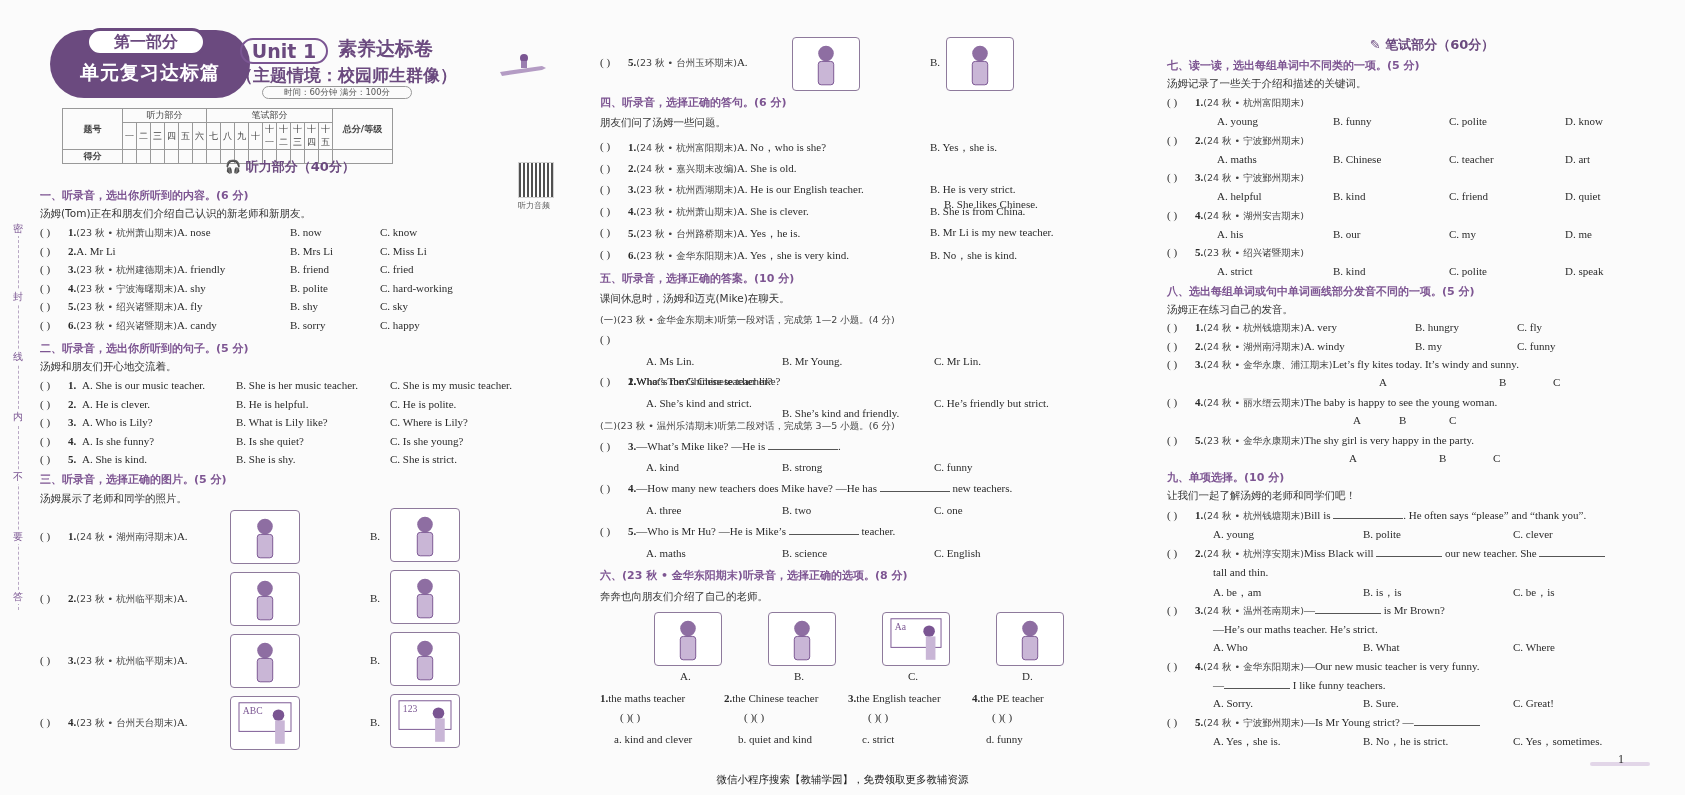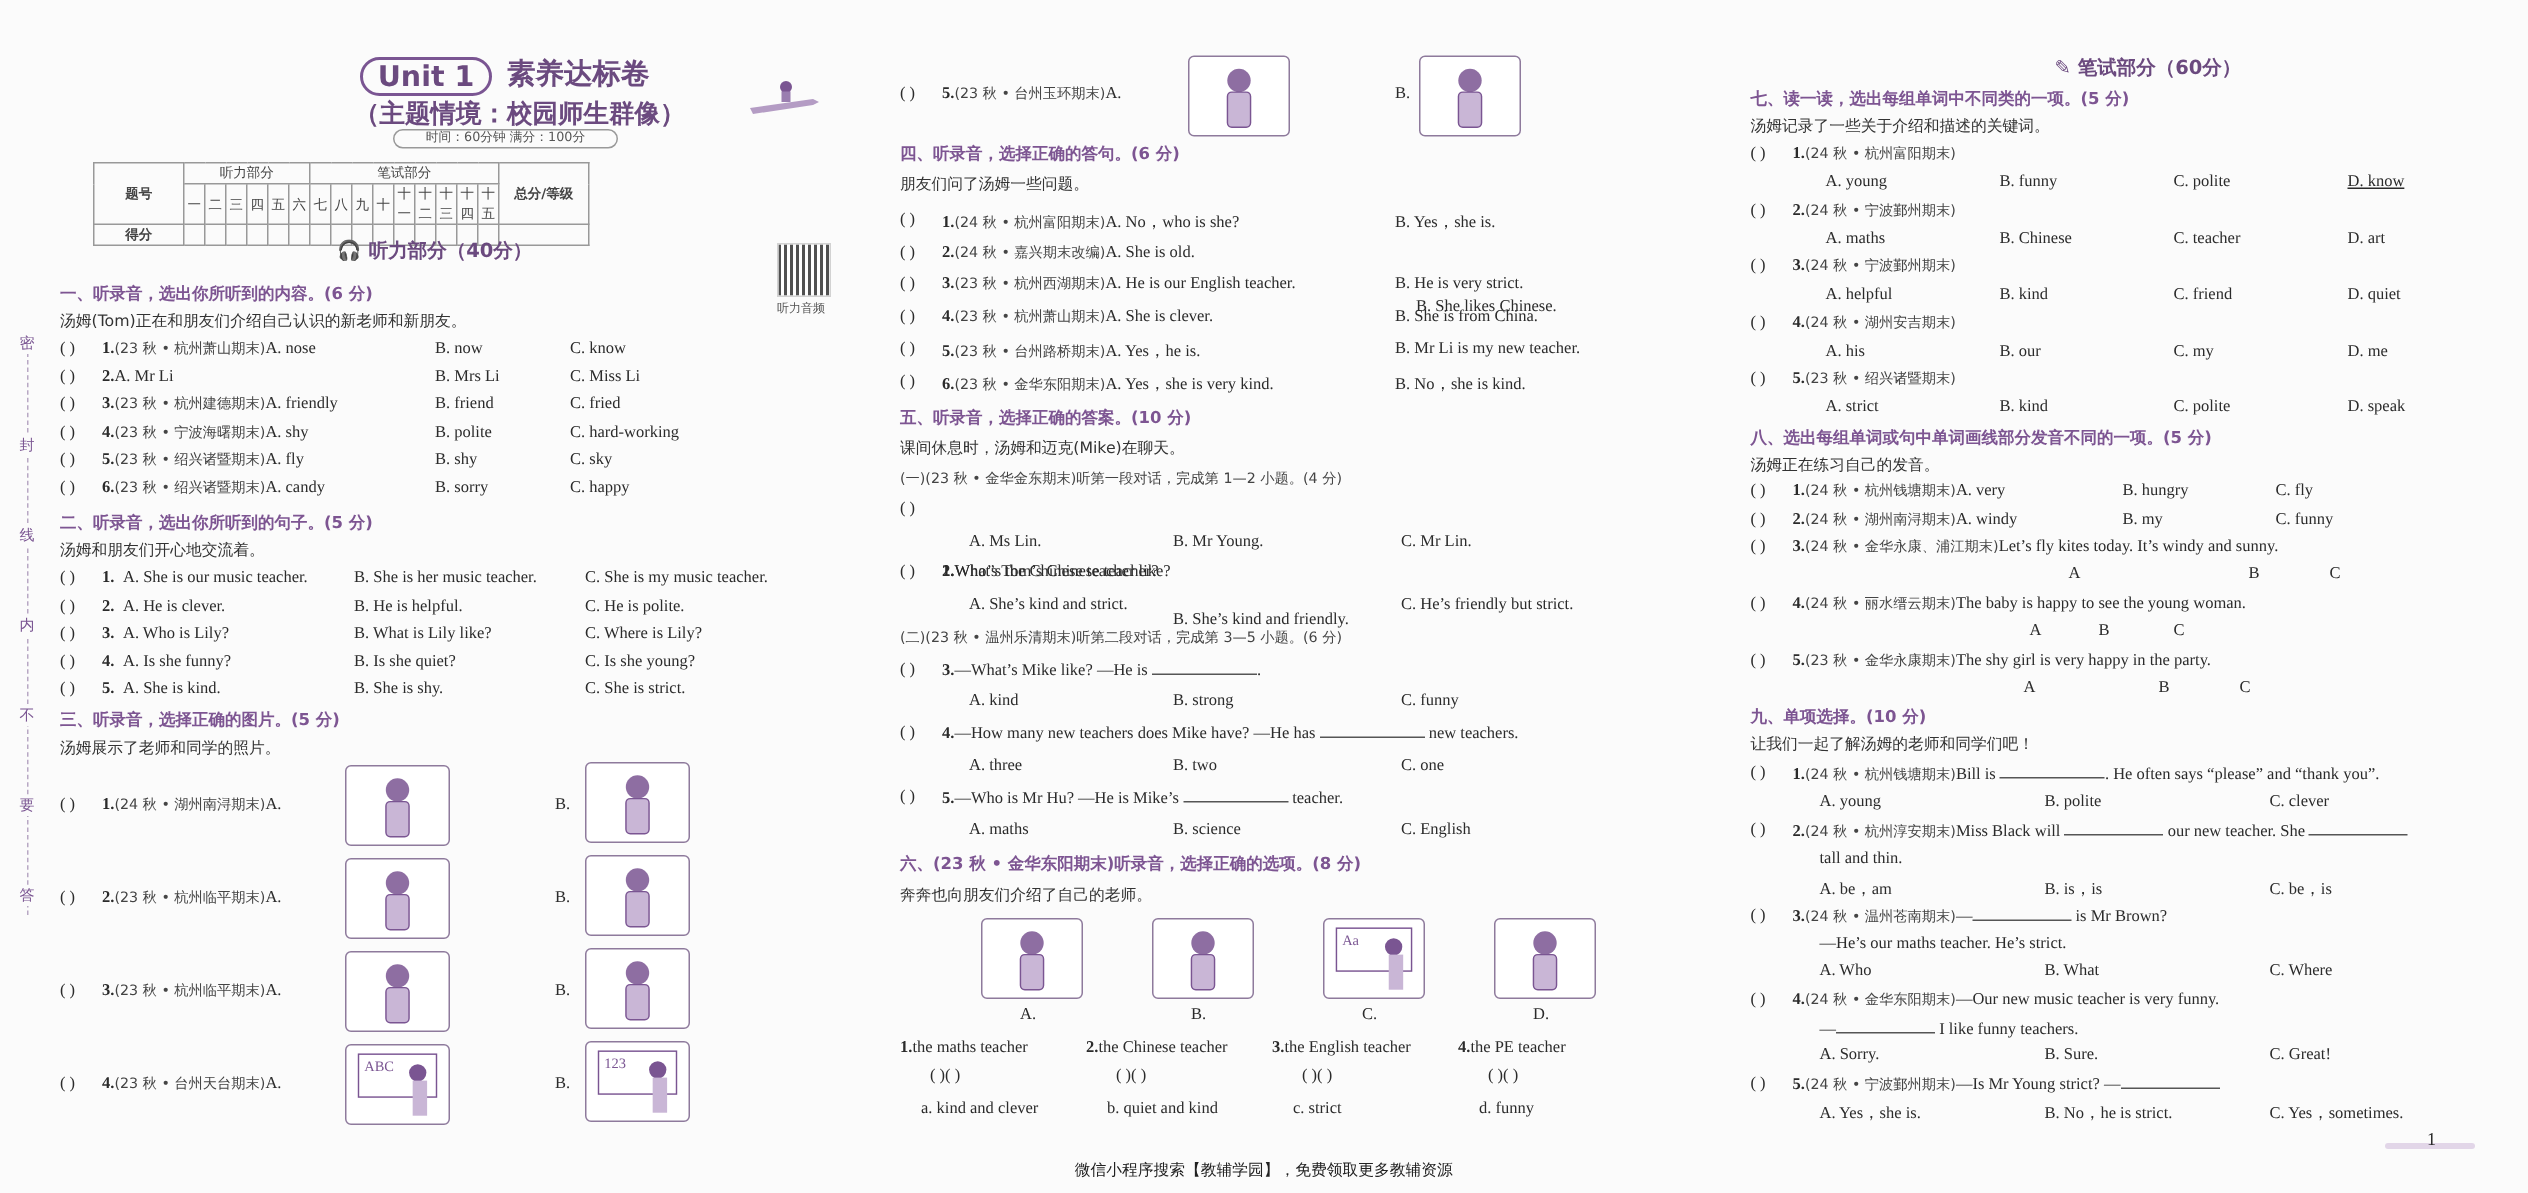--- a/index.html
+++ b/index.html
@@ -51,20 +51,24 @@
   <span style="top:-8px">密</span>
   <span style="top:60px">封</span>
   <span style="top:120px">线</span>
   <span style="top:180px">内</span>
   <span style="top:240px">不</span>
   <span style="top:300px">要</span>
   <span style="top:360px">答</span>
 </div>
 
 <div class="page" id="col1">
+  <div class="badge">
+    <div class="top">第一部分</div>
+    <div class="bottom">单元复习达标篇</div>
+  </div>
   <div class="unit-pill">Unit 1</div>
   <div class="title-main">素养达标卷</div>
   <div class="title-sub">（主题情境：校园师生群像）</div>
   <div class="meta-pill">时间：60分钟   满分：100分</div>
   <svg class="plane" viewBox="0 0 50 26">
     <path d="M2 20 L44 14 L48 16 L44 18 L4 24 Z" fill="#b49cc4"></path>
     <circle cx="26" cy="6" r="4" fill="#7a5592"></circle>
     <rect x="23" y="9" width="6" height="7" fill="#9a7eb0"></rect>
   </svg>
 
@@ -409,21 +413,21 @@
   <div class="sec-title" style="left:0; top:470px;">九、单项选择。(10 分)</div>
   <div class="intro" style="left:0; top:489px;">让我们一起了解汤姆的老师和同学们吧！</div>
 <div class="row" style="top: 96px;">
       <span class="par" style="">(      )</span>
       <span class="opt" style="left: 28px;"><b>1.</b><span class="src">(24 秋 • 杭州富阳期末)</span></span>
     </div>
     <div class="row" style="top: 115px;">
       <span class="opt" style="left: 50px;">A. young</span>
       <span class="opt" style="left: 166px;">B.  funny</span>
       <span class="opt" style="left: 282px;">C.  polite</span>
-      <span class="opt" style="left: 398px; text-decoration: underline;">D.  know</span>
+      <span class="opt" style="left: 398px;">D.  know</span>
     </div>
     <div class="row" style="top: 133.5px;">
       <span class="par" style="">(      )</span>
       <span class="opt" style="left: 28px;"><b>2.</b><span class="src">(24 秋 • 宁波鄞州期末)</span></span>
     </div>
     <div class="row" style="top: 152.5px;">
       <span class="opt" style="left: 50px;">A. maths</span>
       <span class="opt" style="left: 166px;">B.  Chinese</span>
       <span class="opt" style="left: 282px;">C.  teacher</span>
       <span class="opt" style="left: 398px;">D.  art</span>

